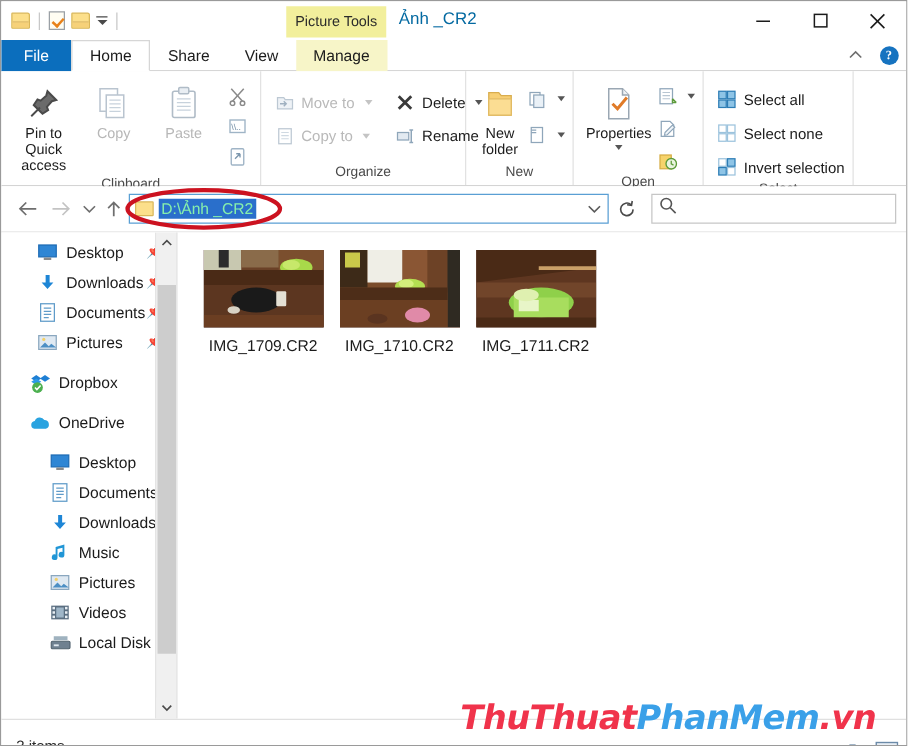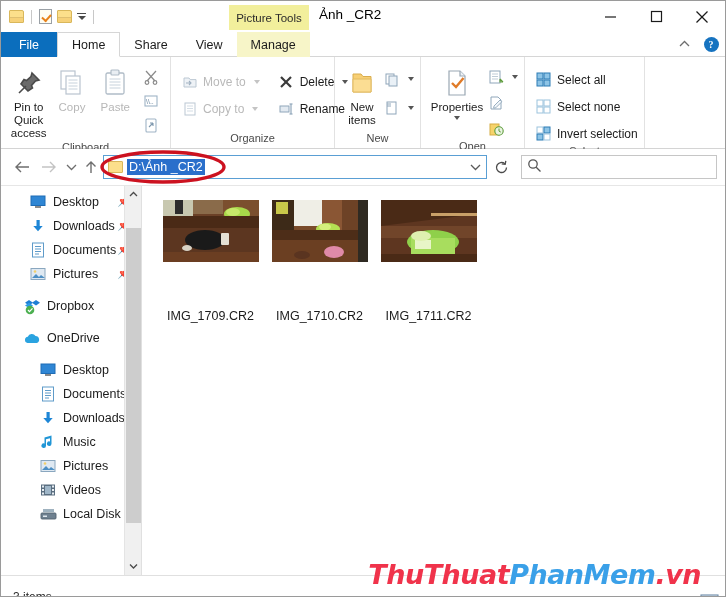--- a/index.html
+++ b/index.html
@@ -70,21 +70,21 @@
   .ctx-tab {
     position: absolute;
     left: 228px; top: 4px;
     width: 80px; height: 25px;
     background: #f2ef9c;
     display: flex; align-items: center; justify-content: center;
     font-size: 11.5px; color: #2b2b2b;
   }
   .win-title {
     position: absolute; left: 318px; top: 6px;
-    font-size: 13.5px; color: #000000;
+    font-size: 13.5px; color: #0369a1;
   }
   .wincontrols {
     position: absolute; right: 0; top: 0;
     display: flex;
   }
   .wb {
     width: 46px; height: 31px;
     display: flex; align-items: center; justify-content: center;
     background: transparent;
     border: none; cursor: default;
@@ -219,21 +219,21 @@
     padding: 0 2px 0 4px;
     margin-left: 2px;
   }
   .addr-folder {
     width: 15px; height: 12px;
     background: #fcdf8b; border: 1px solid #d9b75a; border-radius:1px;
     flex: none; margin-right: 4px;
   }
   .addr-text {
     background: #2a6fcb;
-    color: #ffffff;
+    color: #86efac;
     font-size: 12.5px;
     padding: 1px 2px;
     white-space: nowrap;
   }
   .addr-spacer { flex: 1; }
   .addr-caret {
     width: 18px; display: flex; align-items: center; justify-content: center;
   }
   .refreshbtn {
     width: 24px; height: 24px;
@@ -305,21 +305,21 @@
   .content {
     flex: 1;
     background: #ffffff;
     border-left: 1px solid #e0e0e0;
     padding: 14px 0 0 14px;
     position: relative;
   }
   .tiles { display: flex; gap: 0px; }
   .tile {
     width: 109px;
-    display: flex; flex-direction: column; align-items: center; gap: 39px;
+    display: flex; flex-direction: column; align-items: center;
   }
   .thumb {
     width: 96px; height: 62px;
     position: relative;
     overflow: hidden;
     background: #4a2b1c;
   }
   .tile-label {
     margin-top: 8px;
     font-size: 12.5px;
@@ -433,21 +433,21 @@
           <polyline points="1,6 5.5,1.5 10,6" fill="none" stroke="#6e6e6e" stroke-width="1.3"></polyline>
         </svg>
     </div>
     <div class="help-btn">
       <div class="help-circle">?</div>
     </div>
   </div>
 
   <div class="ribbon">
 
-    <div class="rgroup" style="width:170px">
+    <div class="rgroup" style="width:208px">
       <div class="rgroup-body">
         <div class="bigbtn">
           <div class="bi">
             <svg width="28" height="28" viewBox="0 0 28 28">
               <g stroke="#4a4a4a" stroke-width="1.6" fill="#6b6b6b">
                 <path d="M17 4 L24 11 L20.5 12 L16.5 16.5 L17.5 19 L13 22 L6 15 L9 10.5 L11.5 11.5 L16 7.5 Z"></path>
               </g>
               <line x1="11" y1="17" x2="4" y2="24" stroke="#4a4a4a" stroke-width="1.6"></line>
             </svg>
           </div>
@@ -585,21 +585,21 @@
       <div class="rgroup-body">
         <div class="bigbtn" style="width:44px">
           <div class="bi">
             <svg width="28" height="28" viewBox="0 0 28 28">
               <path d="M5 5 h8 l2 2.5 h8 V23 H5 Z" fill="#f7cf74" stroke="#d9ad4e" stroke-width="1"></path>
               <path d="M5 10 h18 V23 H5 Z" fill="#fbdd93" stroke="#e2bb63" stroke-width="1"></path>
             </svg>
           </div>
           <div class="bl">
             <span>New</span><br>
-            <span>items</span>
+            <span>folder</span>
           </div>
         </div>
         <div class="smallcol" style="gap:8px;padding-top:6px">
           <div class="smallbtn" style="padding:0">
             <span class="si">
               <svg width="16" height="16" viewBox="0 0 16 16">
                 <rect x="2" y="3" width="8" height="10" fill="#fff" stroke="#8fa6ba" stroke-width="1"></rect>
                 <rect x="5" y="5" width="8" height="10" fill="#eaf1f7" stroke="#8fa6ba" stroke-width="1"></rect>
               </svg>
             </span>

